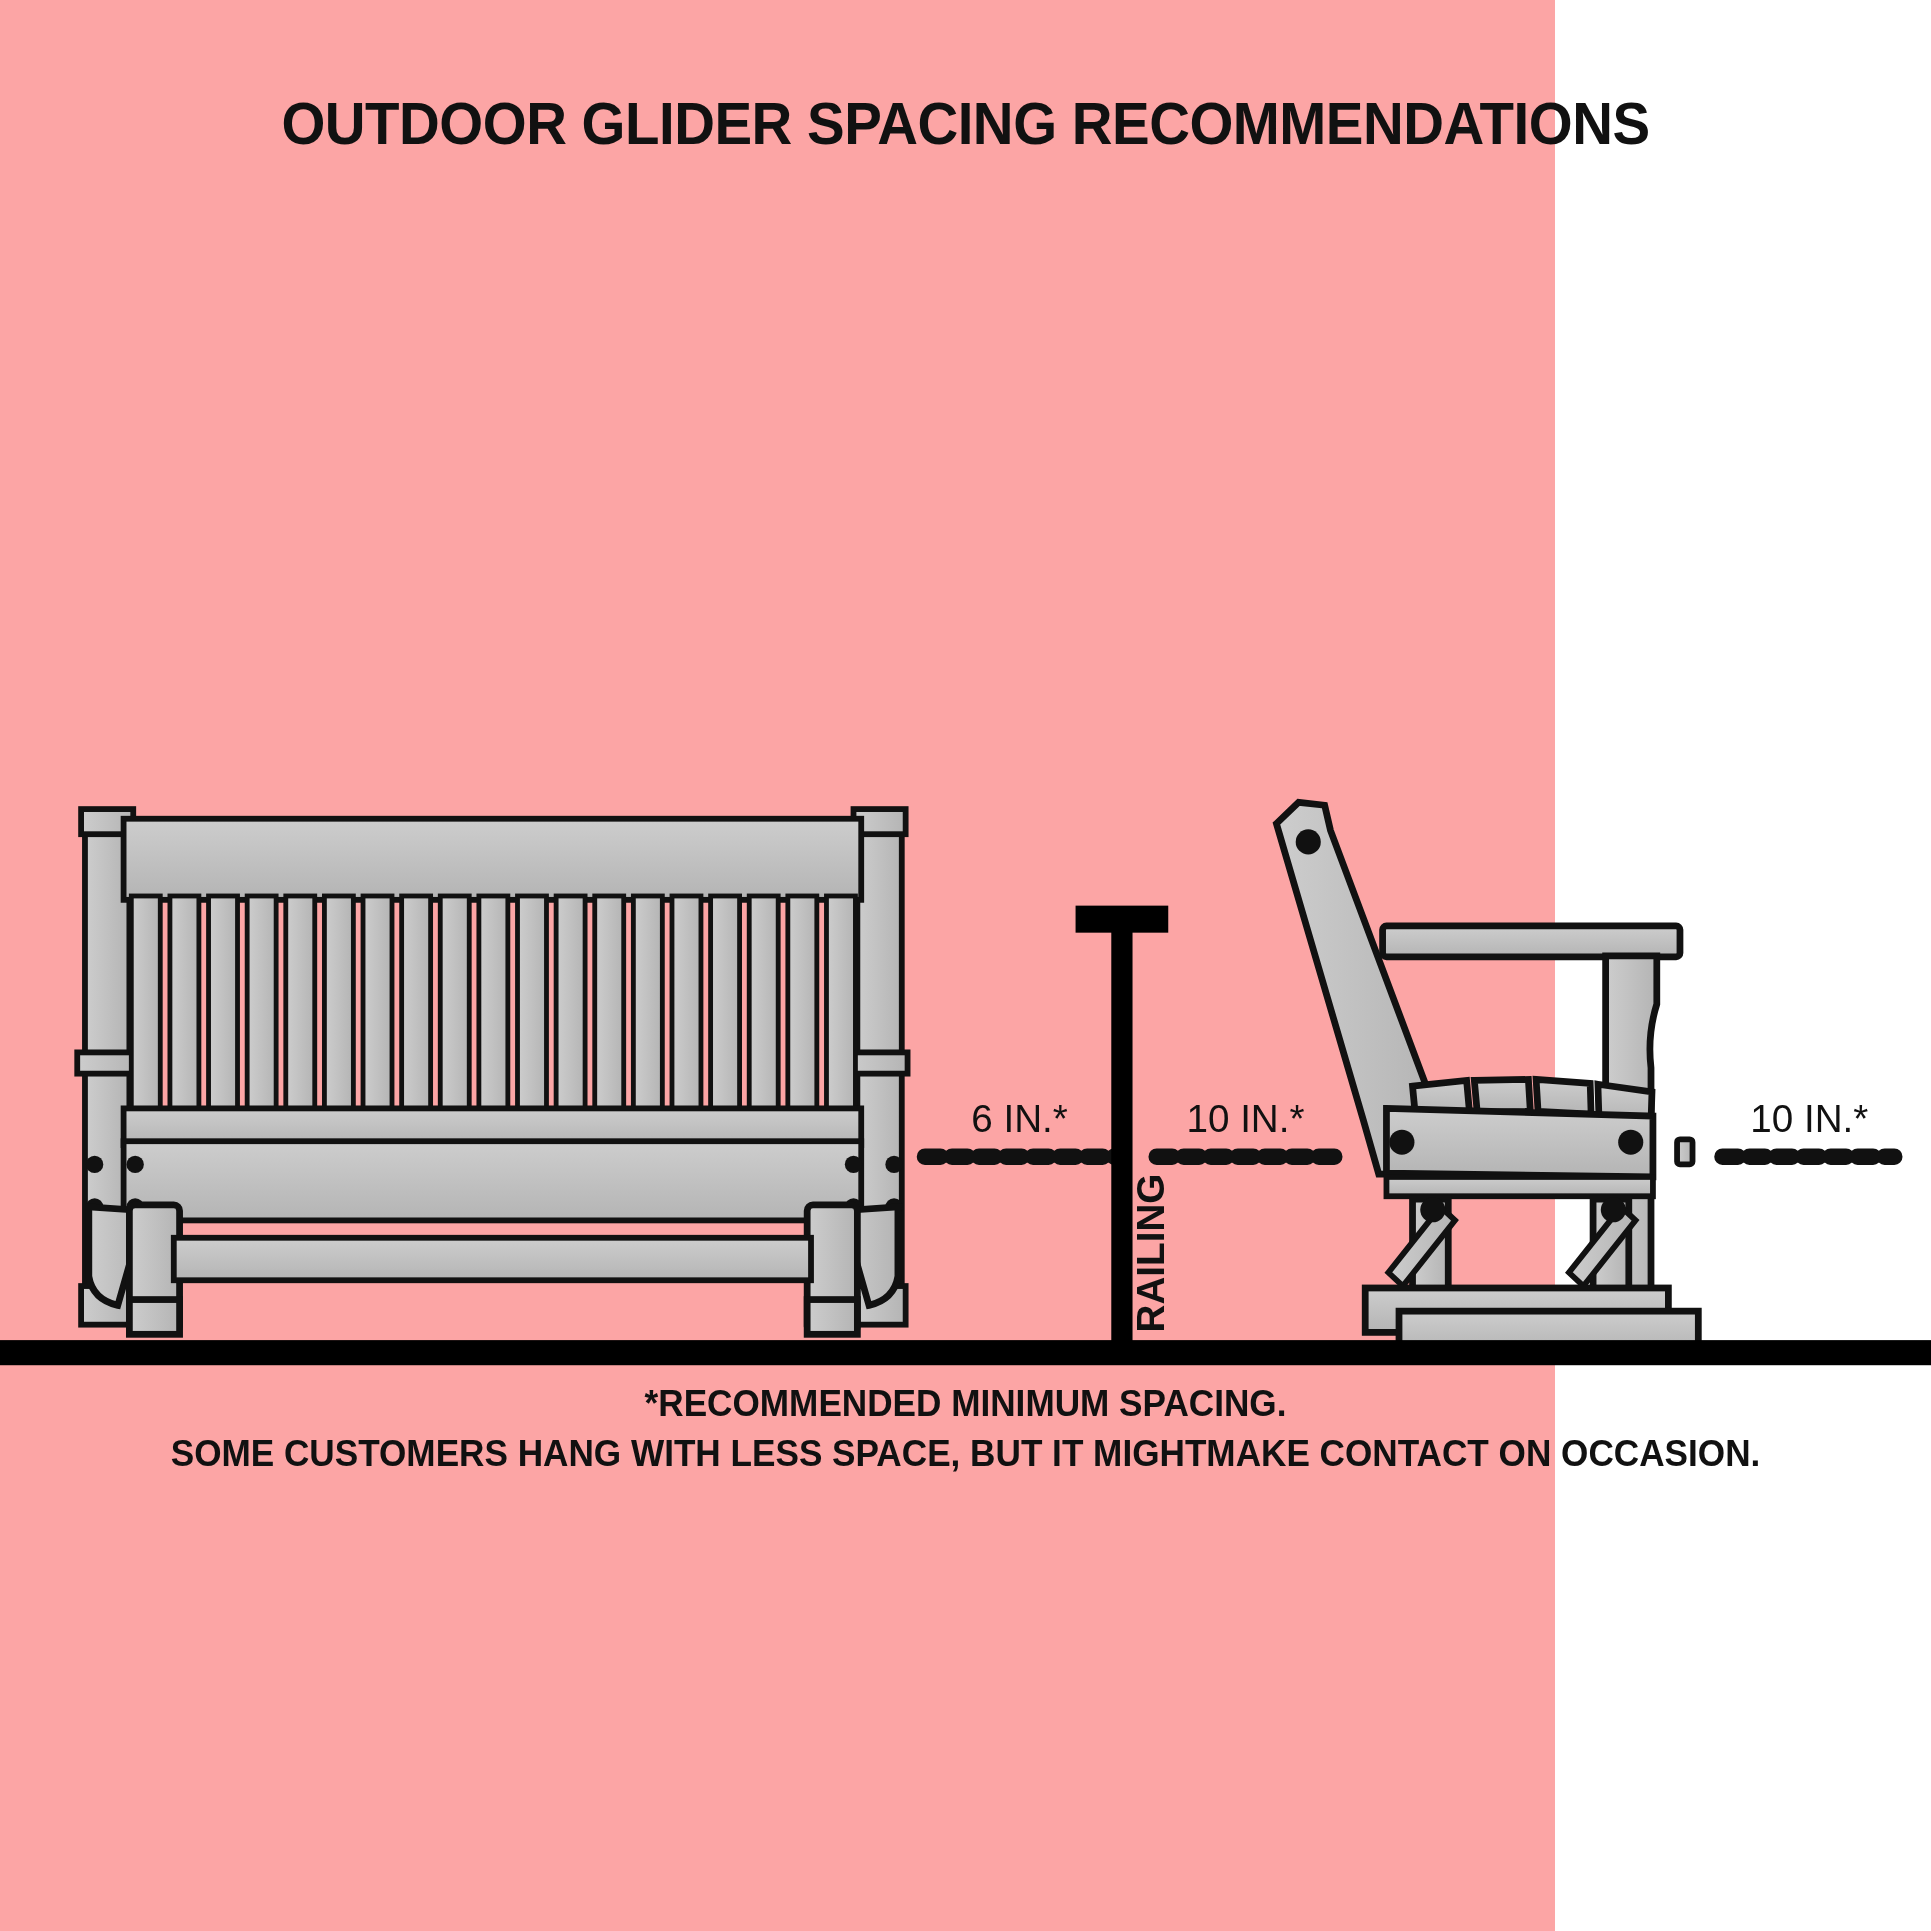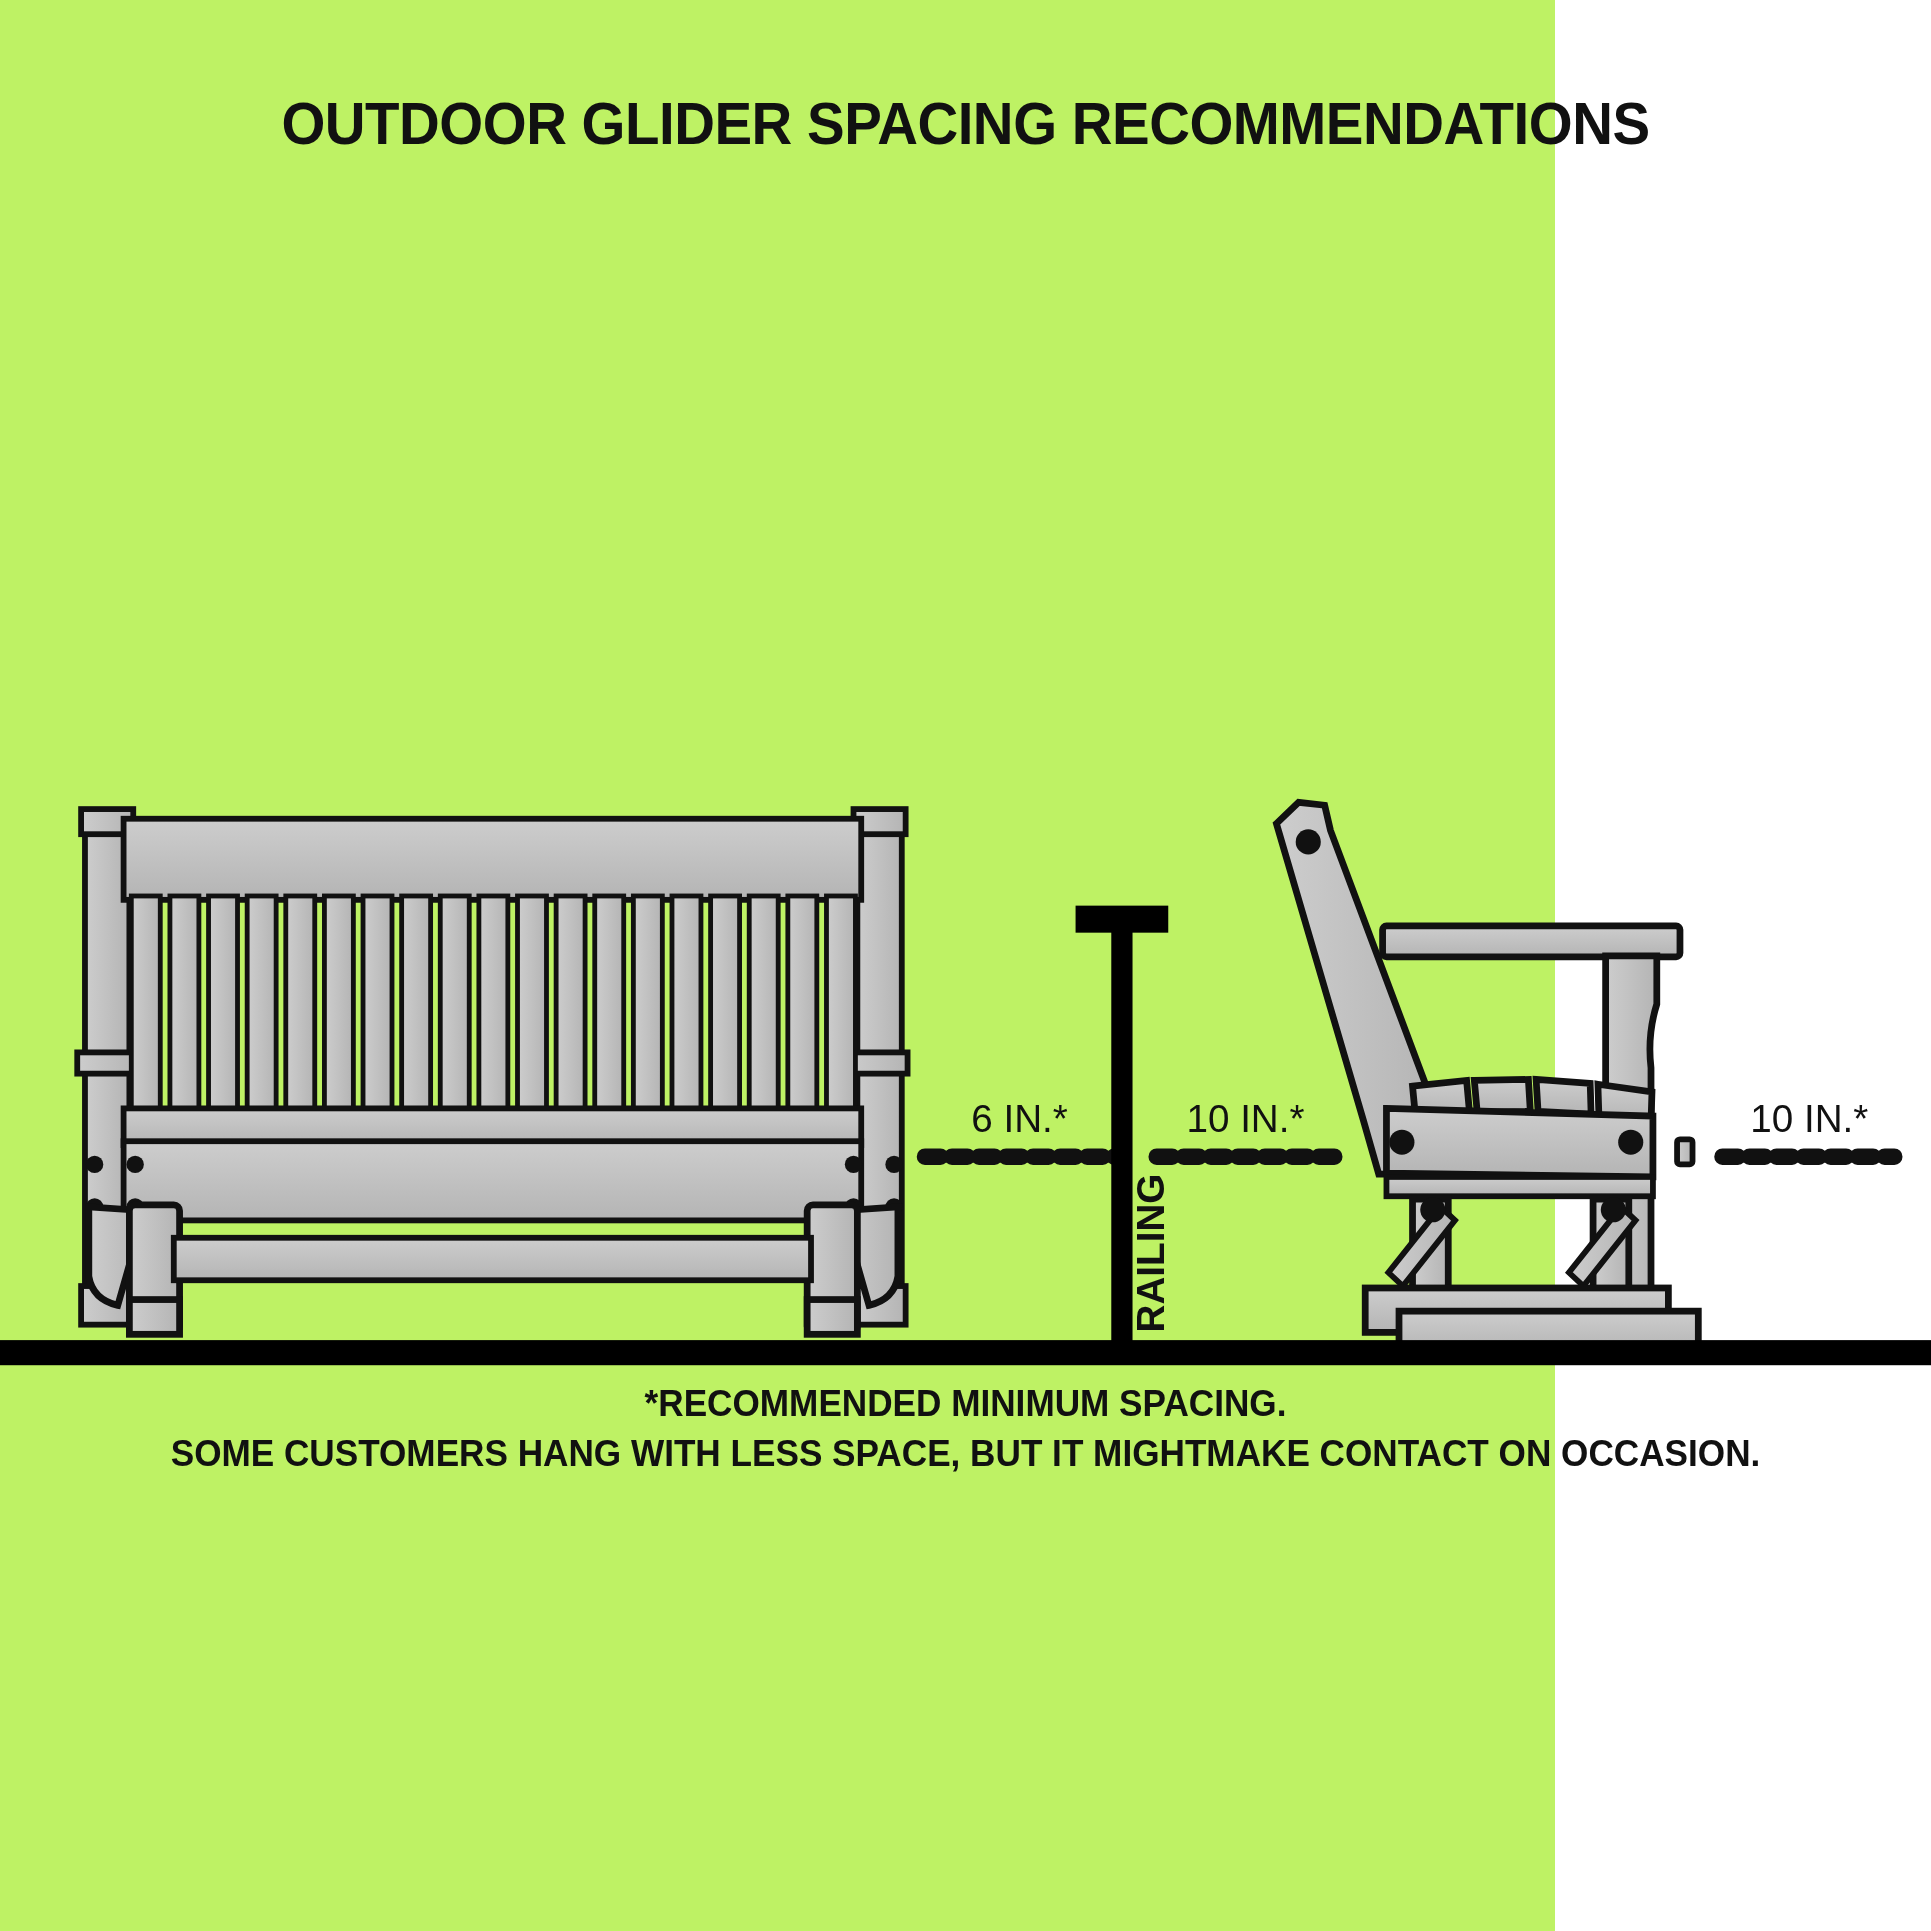--- a/index.html
+++ b/index.html
@@ -7,21 +7,21 @@
     margin: 0; padding: 0;
     width: 1931px; height: 1931px;
     background: #ffffff;
     font-family: "Liberation Sans", sans-serif;
     overflow: hidden;
   }
   #page {
     position: relative;
     width: 1555px;
     height: 1931px;
-    background: #bef264;
+    background: #fca5a5;
   }
   #title {
     position: absolute;
     left: 0; top: 89px;
     width: 1931px;
     text-align: center;
     font-size: 60px;
     font-weight: 700;
     letter-spacing: -0.5px;
     color: #111111;

